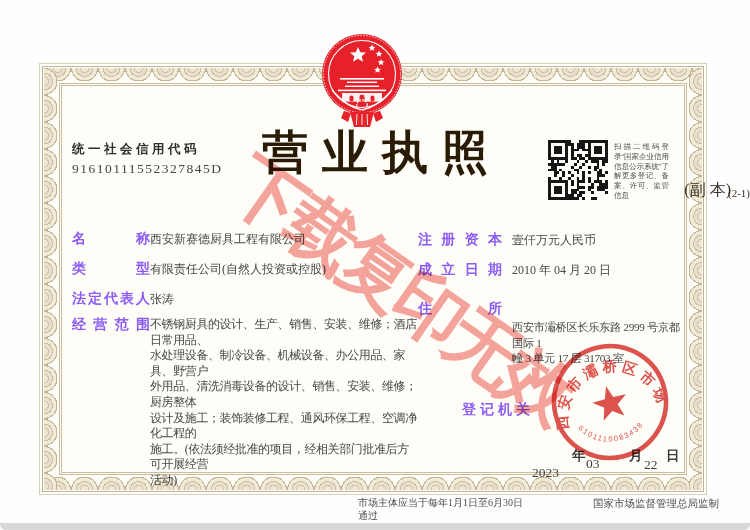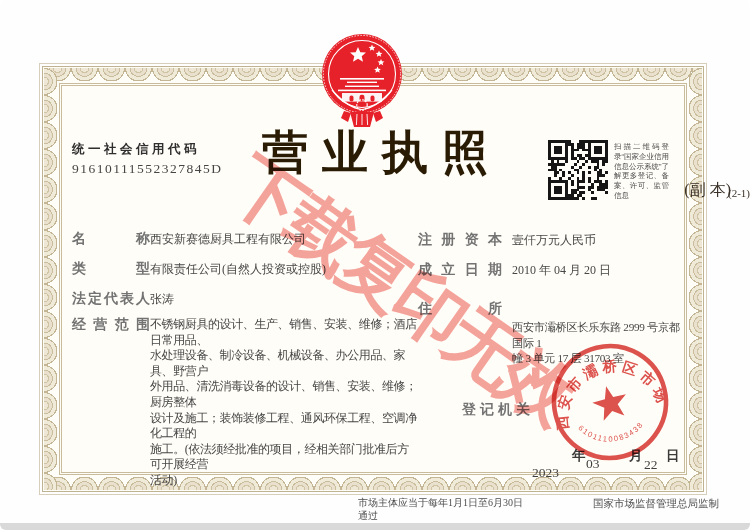--- a/index.html
+++ b/index.html
@@ -35,21 +35,21 @@
   .subtitle{position:absolute;left:4px;right:0;top:180px;z-index:3;text-align:right;color:#3a3128;font-size:16px;}
   .subtitle .copy{font-size:11px;position:relative;top:2px;margin-left:-3px;letter-spacing:0;}
 
   .qr{position:absolute;left:548px;top:140px;width:60px;height:60px;z-index:3;}
   .qr svg{width:100%;height:100%;}
   .qr-caption{position:absolute;left:614px;top:142px;width:55px;z-index:3;font-size:7.5px;line-height:9.8px;
       color:#4a4a4a;text-align:justify;font-family:"Liberation Sans",sans-serif;}
 
   
   .flabel{position:absolute;z-index:3;font-family:"Liberation Sans",sans-serif;font-weight:700;
-      font-size:14px;color:#737373;text-align:justify;text-align-last:justify;}
+      font-size:14px;color:#8b5cf6;text-align:justify;text-align-last:justify;}
   .fvalue{position:absolute;z-index:3;font-size:12px;color:#474747;line-height:15.6px;}
   .pre{white-space:pre-line;}
 
   .l-name{left:72px;top:230px;width:78px;}   .v-name{left:150px;top:232px;}
   .l-type{left:72px;top:260px;width:78px;}   .v-type{left:150px;top:262px;}
   .l-legal{left:72px;top:290px;width:78px;}  .v-legal{left:150px;top:292px;}
   .l-scope{left:72px;top:316px;width:78px;}  .v-scope{left:150px;top:317px;width:270px;letter-spacing:-0.4px;font-size:12px;}
 
   .l-capital{left:418px;top:231px;width:84px;} .v-capital{left:512px;top:233px;}
   .l-estab{left:418px;top:261px;width:84px;}   .v-estab{left:512px;top:263px;}

